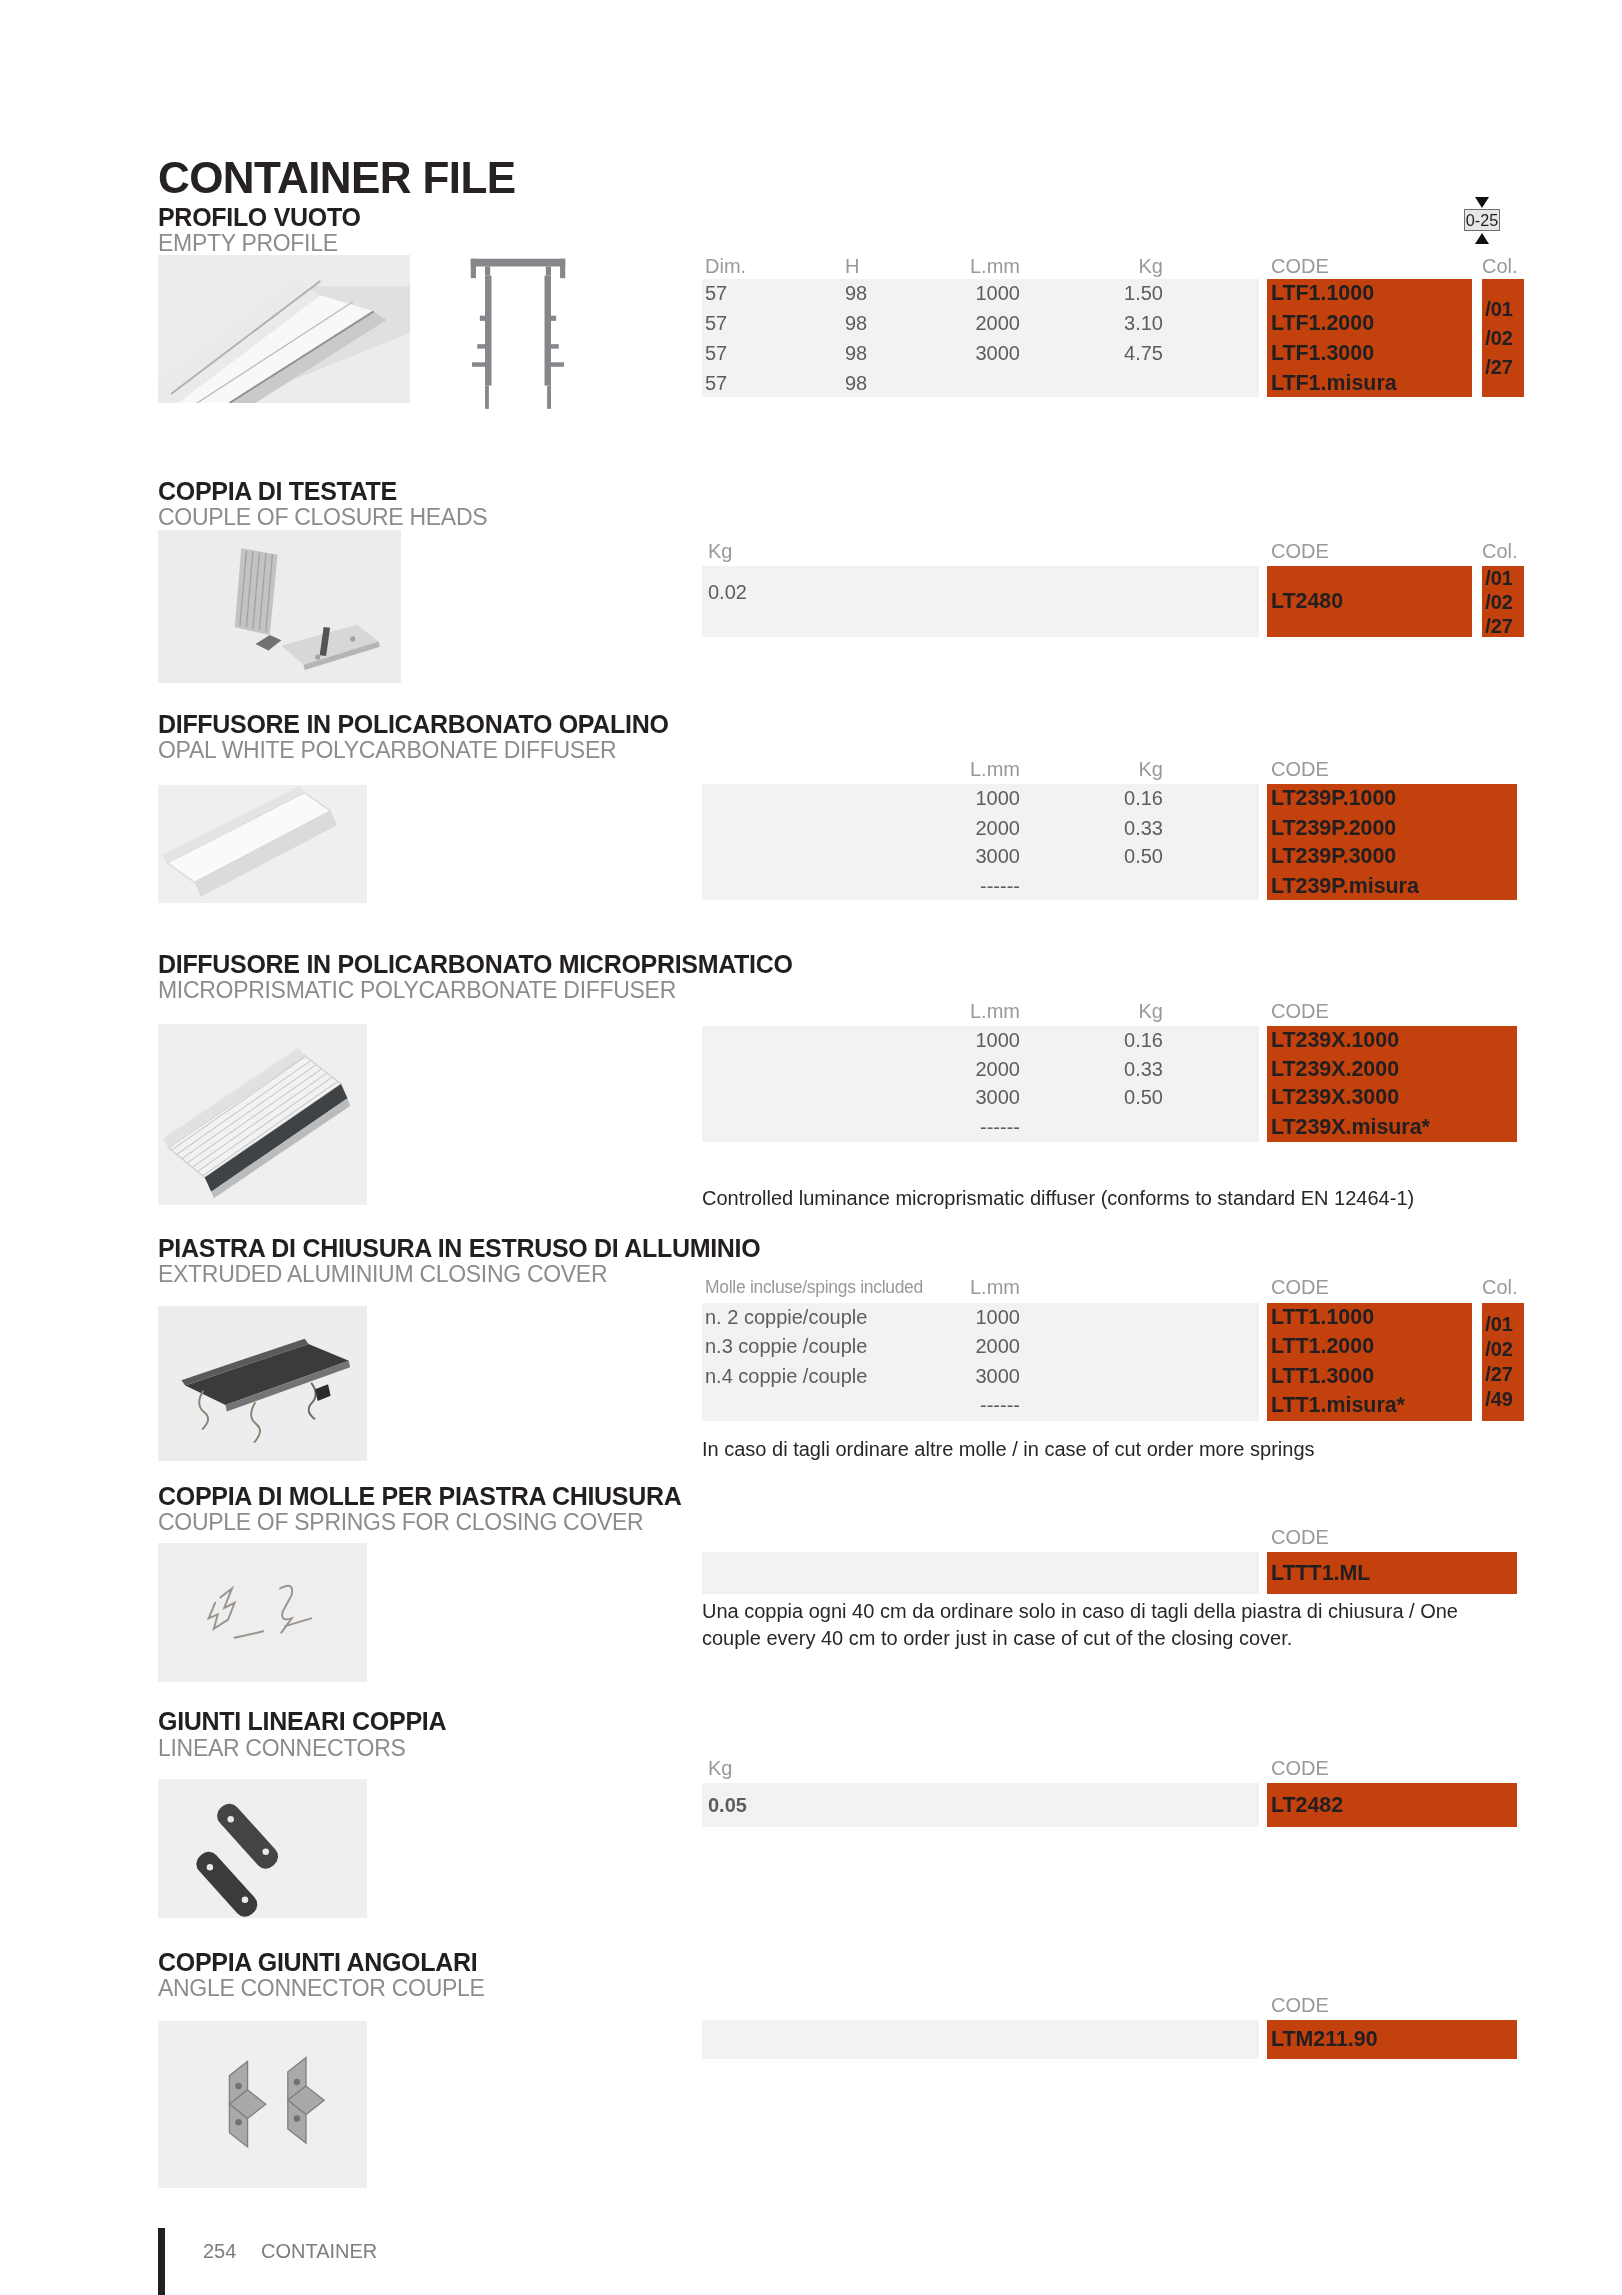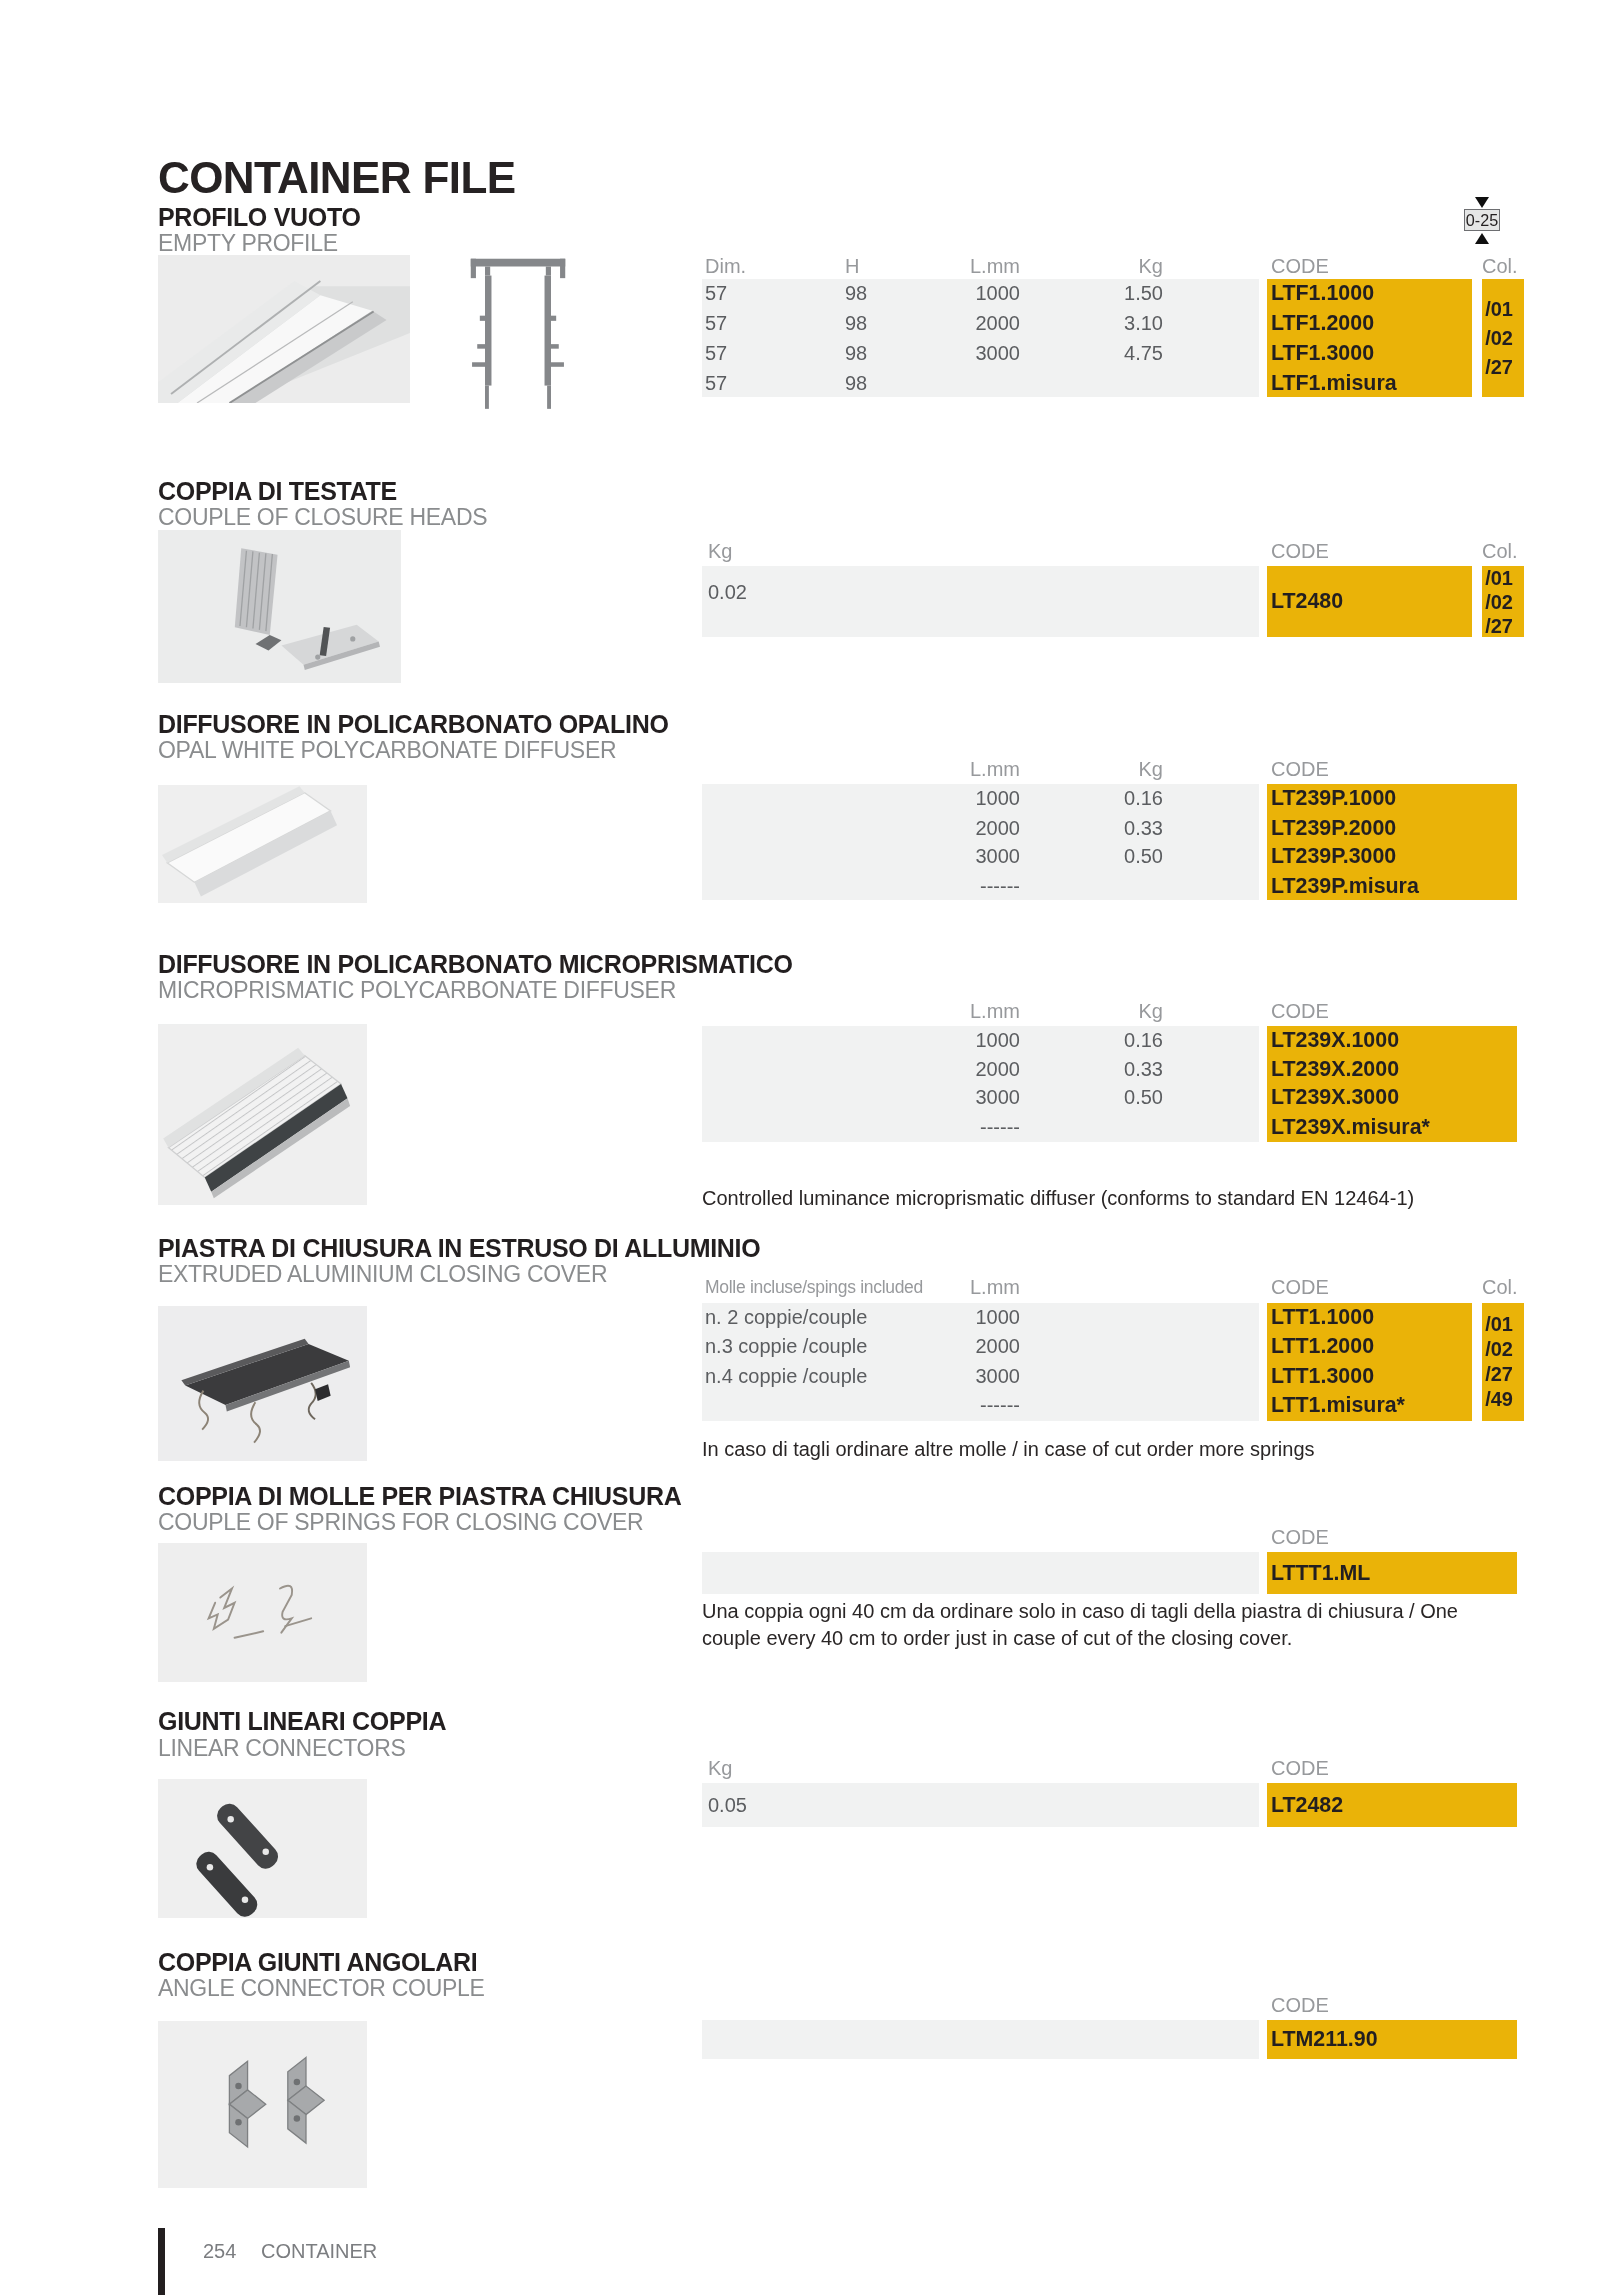--- a/index.html
+++ b/index.html
@@ -8,21 +8,21 @@
   .abs{position:absolute;}
   .page-title{font-size:44px;font-weight:800;color:#262223;letter-spacing:-0.6px;white-space:nowrap;}
   .sec-title{font-size:25px;font-weight:700;color:#231f20;letter-spacing:-0.3px;white-space:nowrap;}
   .sec-sub{font-size:23px;font-weight:400;color:#8a8c8e;letter-spacing:-0.3px;white-space:nowrap;}
   .th{font-size:20px;color:#97999c;font-weight:300;white-space:nowrap;}
   .tv{font-size:20px;color:#5b5d60;font-weight:300;white-space:nowrap;}
   .tcode{font-size:21.4px;color:#231f20;font-weight:700;white-space:nowrap;}
   .tcol{font-size:20px;color:#231f20;font-weight:700;}
   .note{font-size:20px;color:#2a2626;font-weight:400;white-space:nowrap;}
   .band-light{background:#f1f2f2;}
-  .band-dark{background:#eab308;}
+  .band-dark{background:#c2410c;}
   .vcenter{display:flex;align-items:center;}
   .rright{justify-content:flex-end;text-align:right;}
   .photo{background:#eeefef;}
   .footer-text{font-size:20px;color:#7b7d80;font-weight:300;white-space:nowrap;}
   .badge-box{box-sizing:border-box;border:1.3px solid #6d6e71;background:#e5e6e6;font-size:16.2px;color:#231f20;
              display:flex;align-items:center;justify-content:center;font-weight:400;}
   .tri-down{width:0;height:0;border-left:7.1px solid transparent;border-right:7.1px solid transparent;border-top:11px solid #0f0f0f;}
   .tri-up{width:0;height:0;border-left:7.1px solid transparent;border-right:7.1px solid transparent;border-bottom:11px solid #0f0f0f;}
 </style>
 </head>
@@ -297,21 +297,21 @@
       <rect x="88" y="102" width="36" height="120" rx="16" fill="#3a3b3d" transform="rotate(-42 106 162)"></rect>
       <circle cx="80" cy="136" r="5" fill="#e8e8e8"></circle>
         <circle cx="134" cy="186" r="5" fill="#e8e8e8"></circle>
     </g>
   </svg>
 
   <div class="abs th" style="left:708px;top:1757px;">Kg</div>
   <div class="abs th" style="left:1271px;top:1757px;">CODE</div>
   <div class="abs band-light" style="left:702px;top:1783px;width:557px;height:44px;"></div>
   <div class="abs band-dark" style="left:1267px;top:1783px;width:250px;height:44px;"></div>
-  <div class="abs tv vcenter" style="left:708px;top:1783px;height:44px;">0.05</div>
+  <div class="abs tv vcenter" style="left:708px;top:1783px;height:44px;font-weight:bold;">0.05</div>
   <div class="abs tcode vcenter" style="left:1271px;top:1783px;height:44px;">LT2482</div>
 
   <div class="abs sec-title" style="left:158px;top:1948px;">COPPIA GIUNTI ANGOLARI</div>
   <div class="abs sec-sub" style="left:158px;top:1975px;">ANGLE CONNECTOR COUPLE</div>
 
   <svg class="abs photo" style="left:158px;top:2021px;" width="209" height="167" viewBox="0 0 322 257">
     <rect width="322" height="257" fill="#efefef"></rect>
     <g fill="#a7a9ab" stroke="#7e8082" stroke-width="2">
       <polygon points="138,62 110,84 110,128 138,106"></polygon>
       <polygon points="110,128 138,106 166,128 138,150"></polygon>

